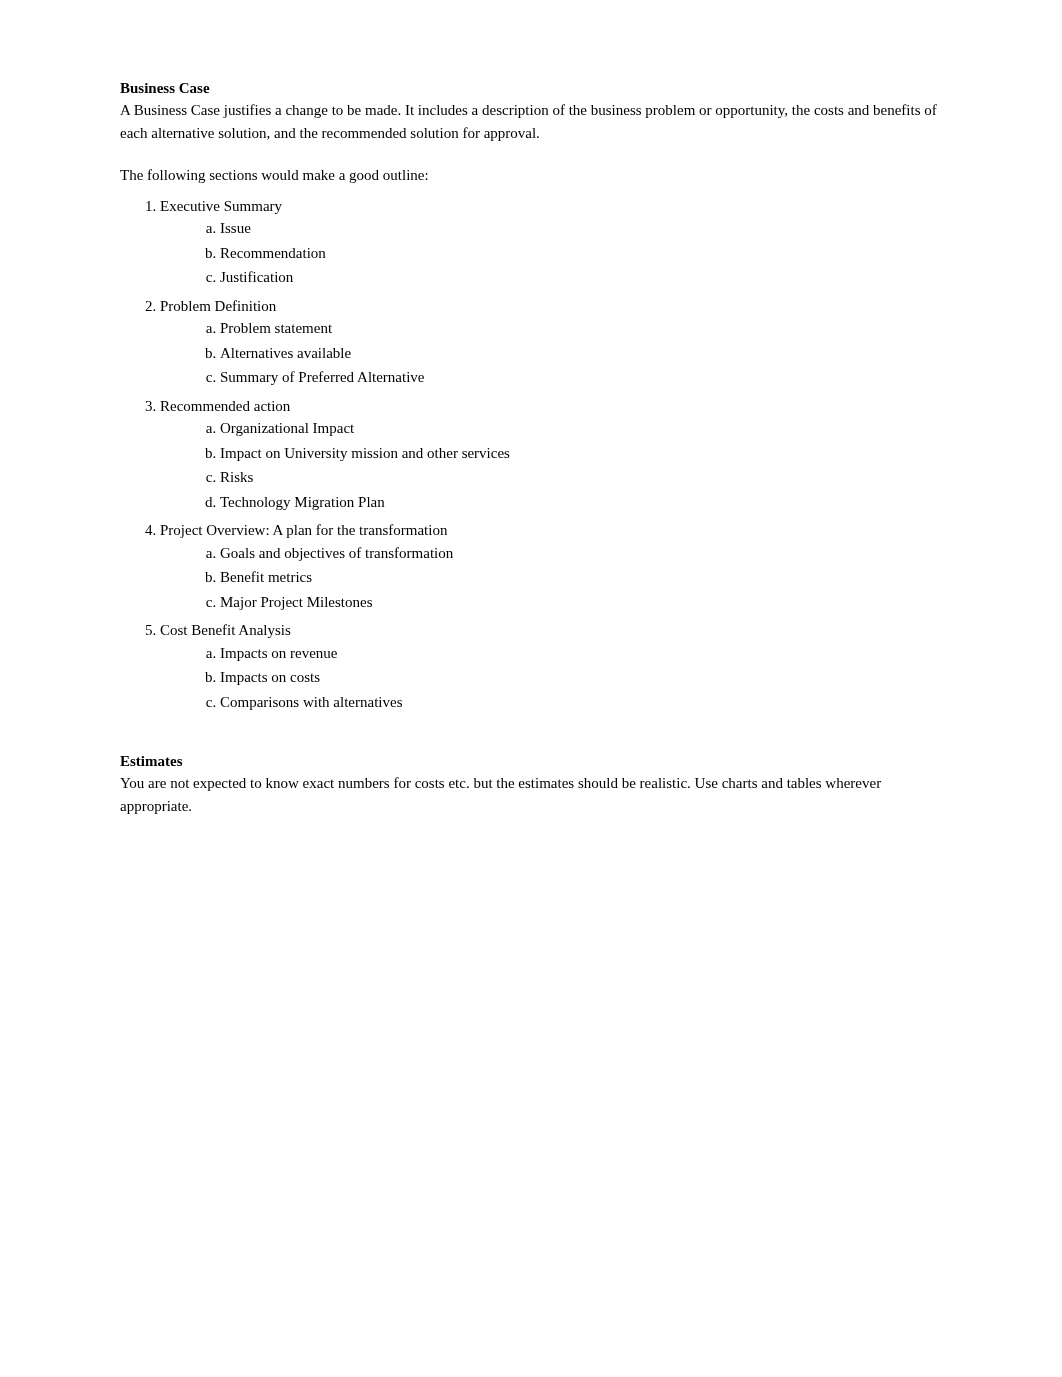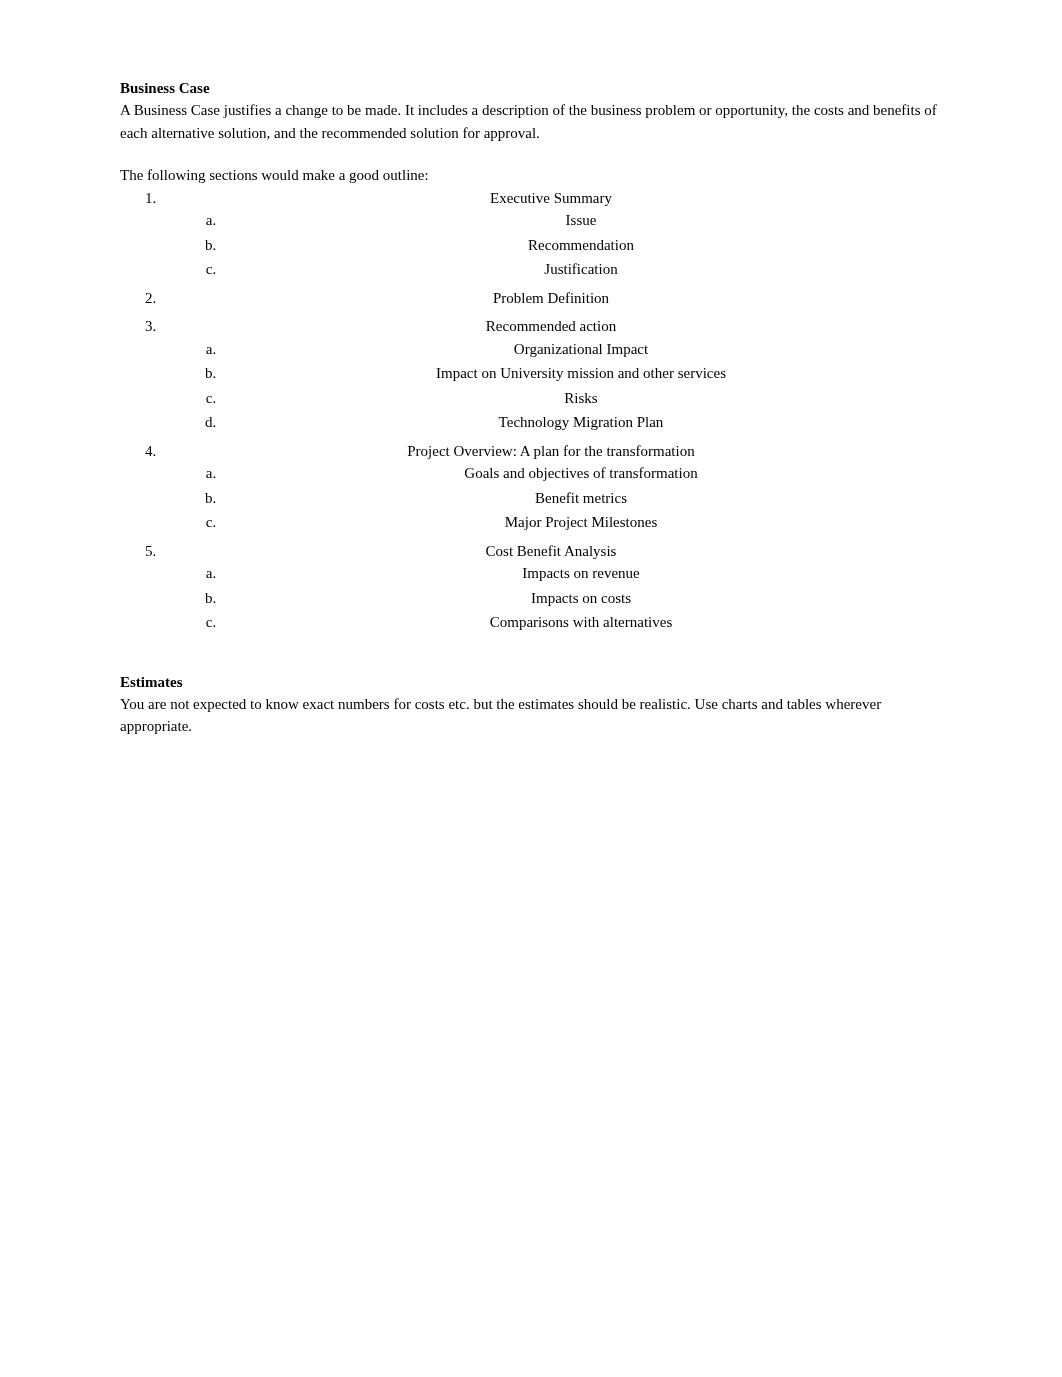--- a/index.html
+++ b/index.html
@@ -28,28 +28,28 @@
       font-weight: bold;
       margin-bottom: 2px;
     }
 
     .intro-text {
       line-height: 1.5;
       margin-bottom: 20px;
     }
 
     .outline-intro {
+      margin-bottom: 8px;
       line-height: 1.5;
     }
 
     ol.main-list {
       list-style-type: decimal;
       padding-left: 40px;
       margin-bottom: 20px;
-      text-align: center;
     }
 
     ol.main-list > li {
       margin-bottom: 6px;
       line-height: 1.5;
     }
 
     ol.sub-list {
       list-style-type: lower-alpha;
       padding-left: 60px;
@@ -93,20 +93,25 @@
       <span>Executive Summary</span>
       <ol class="sub-list">
         <li><span>Issue</span></li>
         <li><span>Recommendation</span></li>
         <li><span>Justification</span></li>
       </ol>
     </li>
 
     <li>
       <span>Problem Definition</span>
+      <ol class="sub-list">
+        <li><span>Problem statement</span></li>
+        <li><span>Alternatives available</span></li>
+        <li><span>Summary of Preferred Alternative</span></li>
+      </ol>
     </li>
 
     <li>
       <span>Recommended action</span>
       <ol class="sub-list">
         <li><span>Organizational Impact</span></li>
         <li><span>Impact on University mission and other services</span></li>
         <li><span>Risks</span></li>
         <li><span>Technology Migration Plan</span></li>
       </ol>

